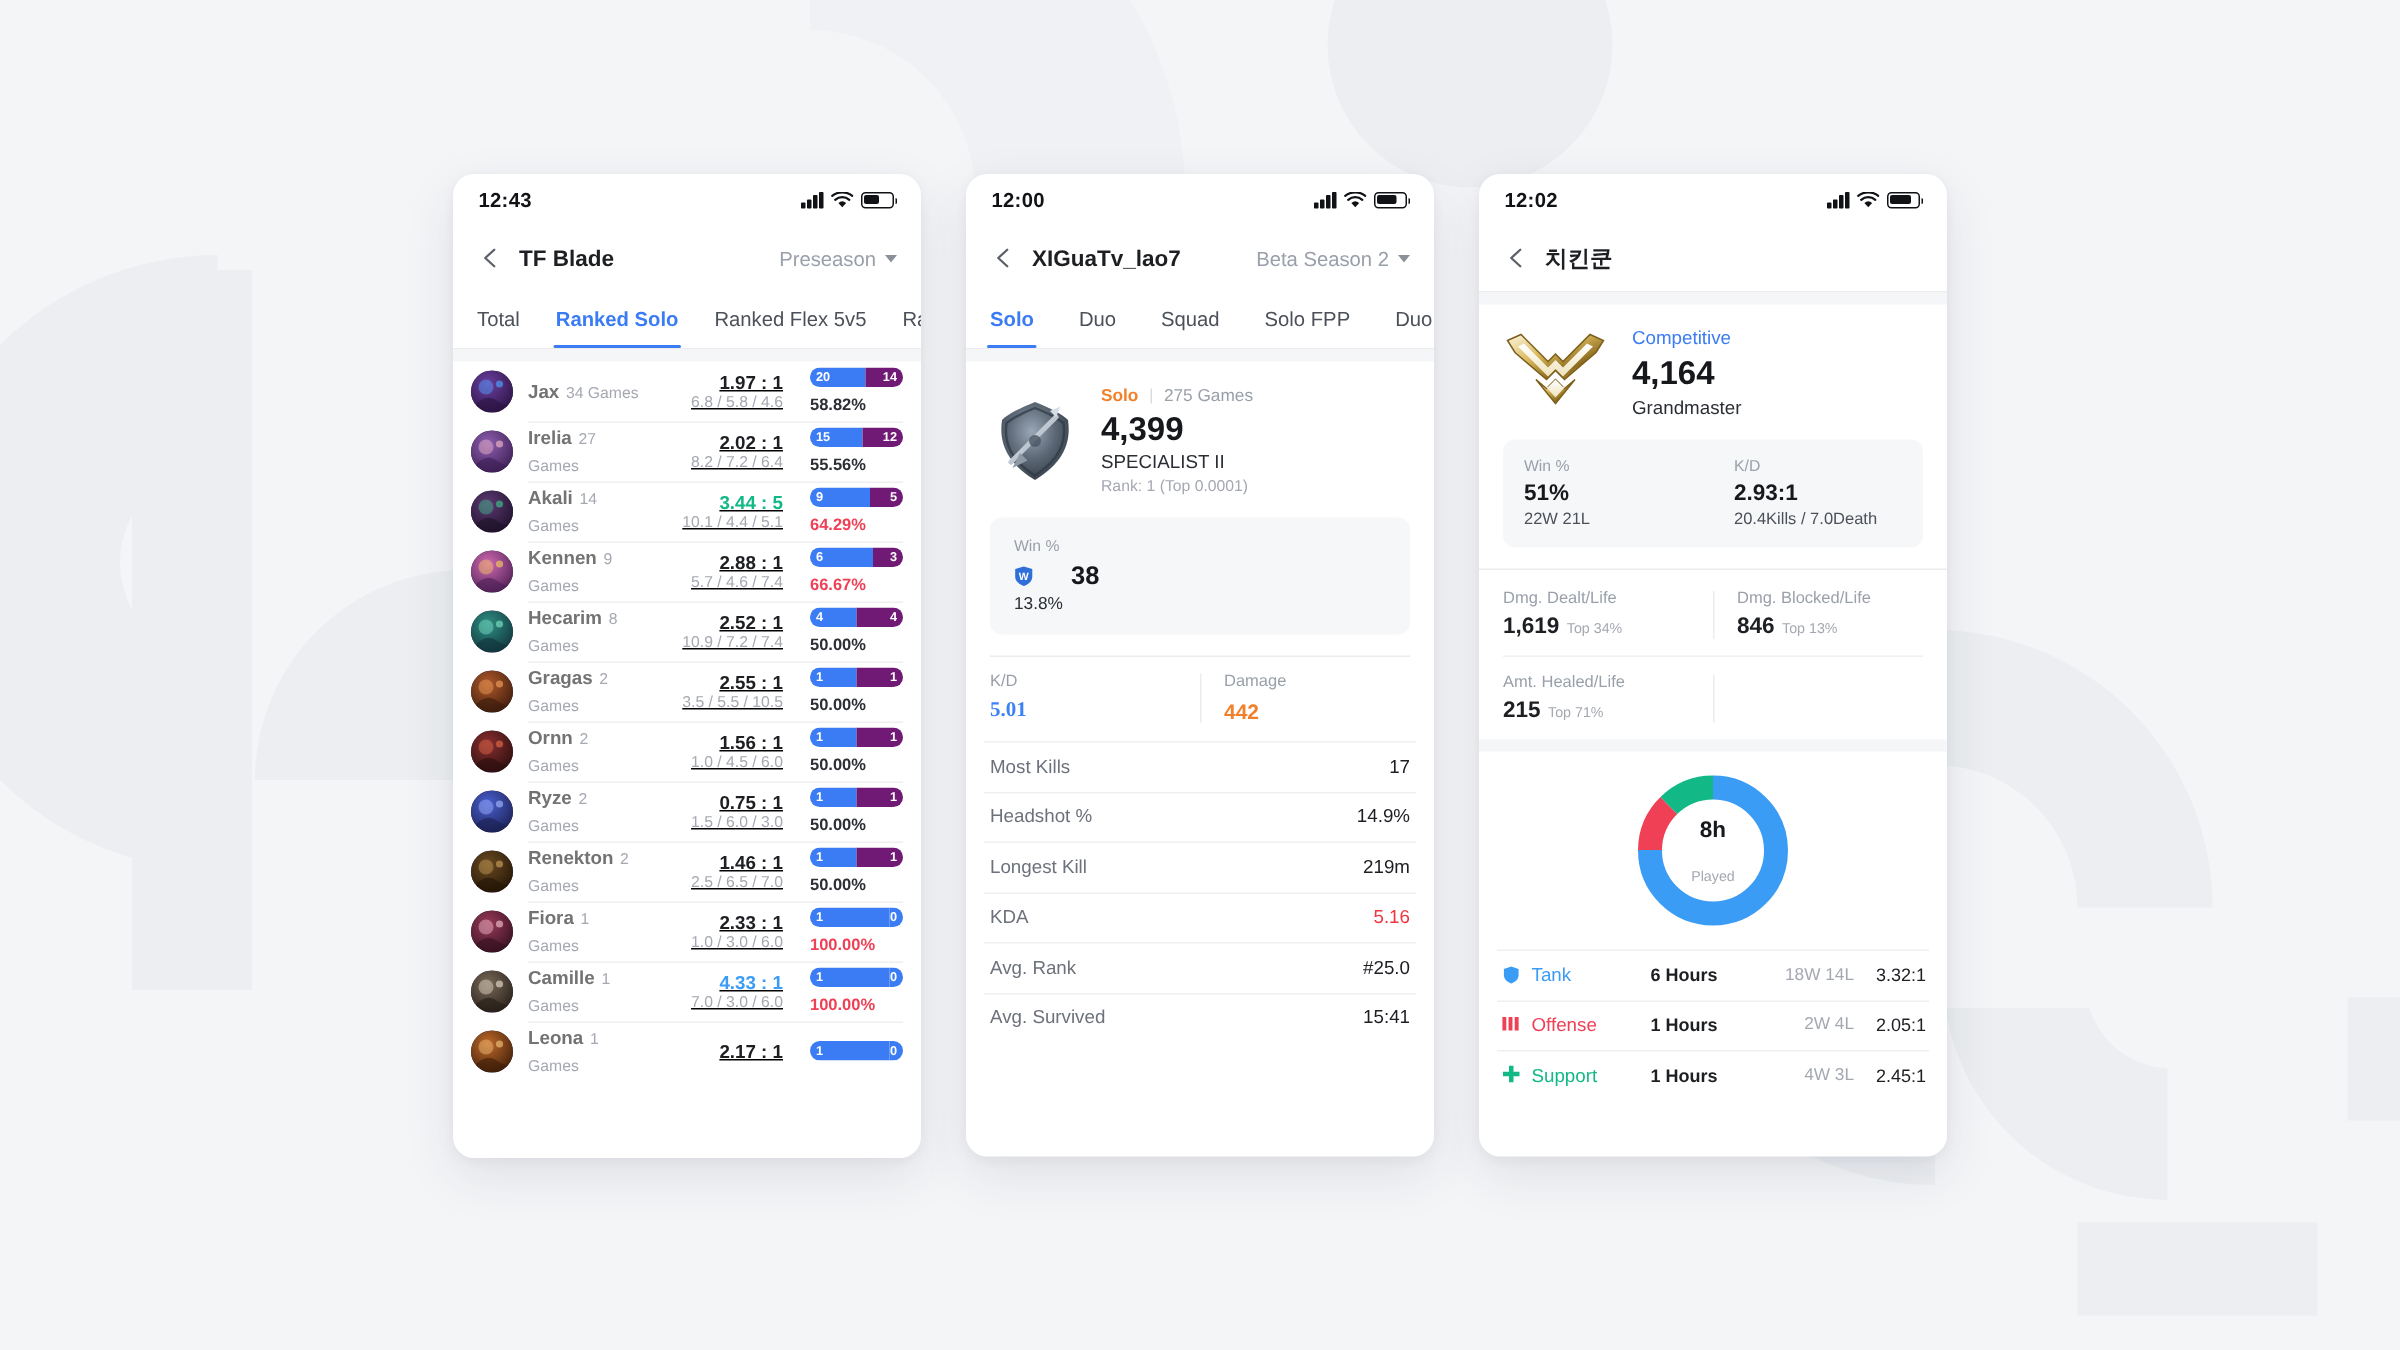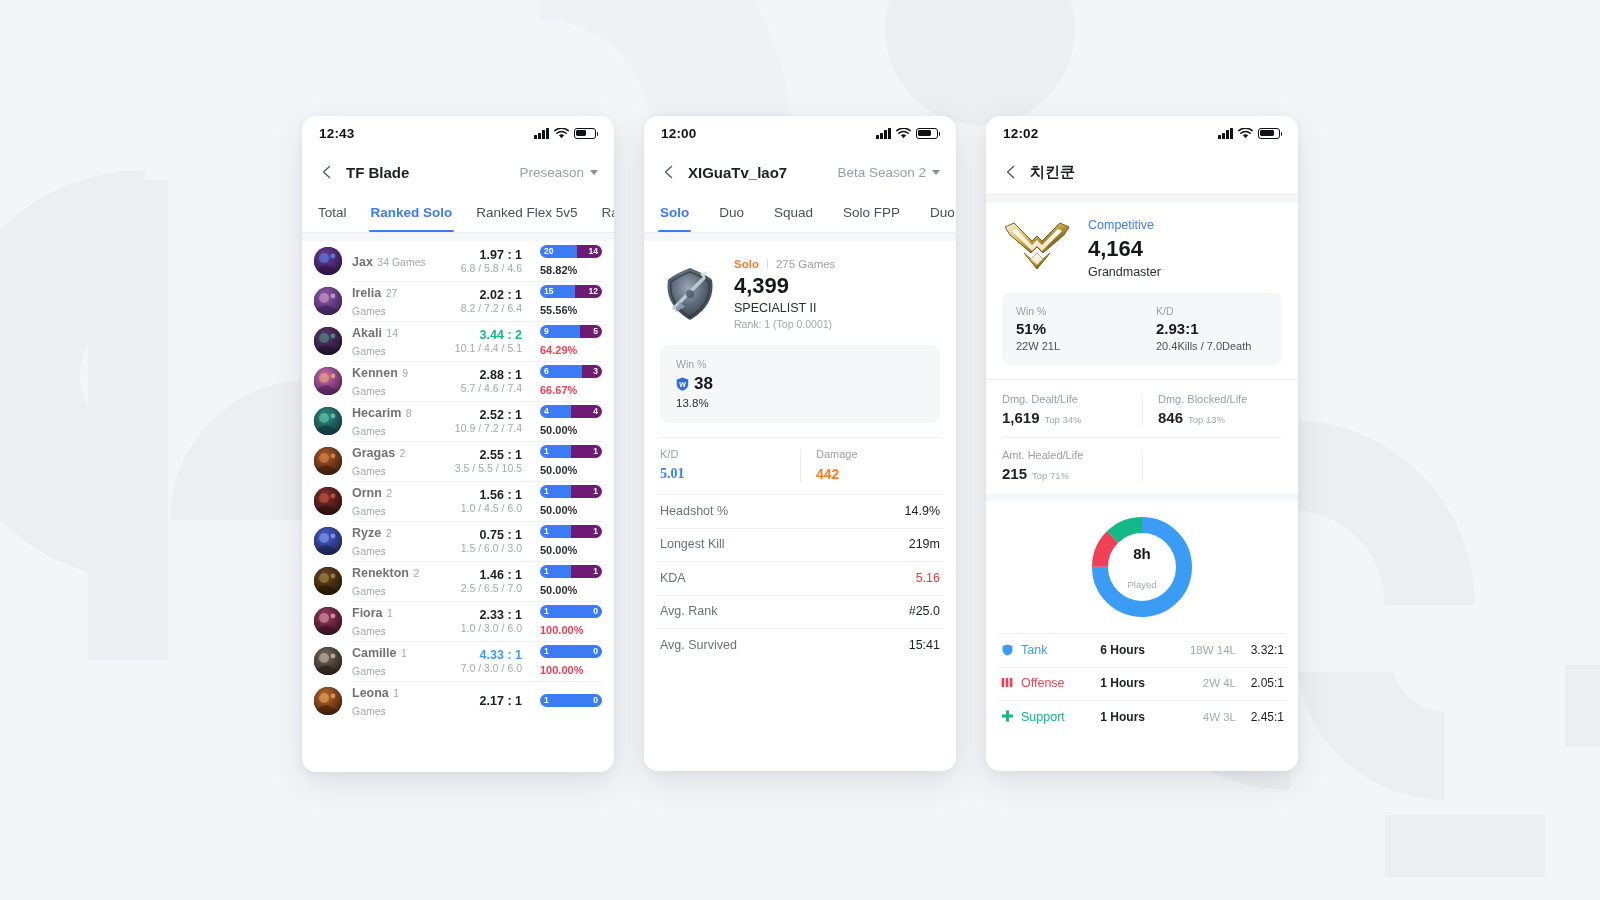--- a/index.html
+++ b/index.html
@@ -99,21 +99,21 @@
     height: 1px; background: #efeff1;
   }
   .avatar {
     width: 28px; height: 28px; border-radius: 50%; flex: 0 0 auto;
     background: #30204a; overflow: hidden; box-shadow: inset 0 0 0 1px rgba(0,0,0,.06);
   }
   .avatar svg { display: block; }
   .c-name-col { width: 74px; flex: 0 0 auto; }
   .c-name { font-size: 12.5px; font-weight: 700; color: #737373; line-height: 14px; }
   .c-games { font-size: 10.5px; color: #a4a8b0; line-height: 13px; }
-  .c-mid-col { flex: 1 1 auto; text-align: right; padding-right: 8px; }
+  .c-mid-col { flex: 1 1 auto; text-align: right; padding-right: 8px; text-decoration: underline; }
   .c-kd { font-size: 12.5px; font-weight: 700; color: #1d1f23; line-height: 14px; white-space: nowrap; }
   .c-kd.green { color: #12b886; }
   .c-kd.blue { color: #3b9cf5; }
   .c-kda { font-size: 10.5px; color: #a4a8b0; line-height: 13px; white-space: nowrap; }
   .c-right-col { width: 62px; flex: 0 0 auto; }
   .wl-bar {
     height: 13px; border-radius: 7px; overflow: hidden; display: flex;
     font-size: 8.5px; font-weight: 700; color: #fff; margin-bottom: 2px;
   }
   .wl-w { background: #3b7cf5; display: flex; align-items: center; padding-left: 4px; }
@@ -134,21 +134,21 @@
   .p2-tier { font-size: 12.5px; color: #2b2e34; line-height: 17px; }
   .p2-rank { font-size: 10.5px; color: #a4a8b0; line-height: 14px; }
 
   .p2-statbox {
     margin: 0 16px 14px 16px; background: #f6f7f9; border-radius: 8px;
     display: flex; padding: 12px 0;
   }
   .p2-statcell { flex: 1 1 0; padding: 0 16px; }
   .p2-stat-label { font-size: 10.5px; color: #9aa0aa; line-height: 14px; }
   .p2-stat-val { display: flex; align-items: center; gap: 5px; margin-top: 2px; }
-  .p2-stat-num { font-size: 17px; font-weight: 700; color: #16181c; line-height: 21px; }
+  .p2-stat-num { font-size: 17px; font-weight: 700; color: #16181c; line-height: 21px; margin-left: 20px; }
   .p2-stat-sub { font-size: 11.5px; color: #2b2e34; line-height: 16px; margin-top: 1px; }
   .shield { width: 13px; height: 14px; flex: 0 0 auto; }
 
   .p2-kdrow { display: flex; padding: 10px 0 10px 0; position: relative; }
   .p2-kdrow::before { content: ""; position: absolute; left: 16px; right: 16px; top: 0; height: 1px; background: #ececee; }
   .p2-kdcell { flex: 1 1 0; padding: 0 16px; position: relative; }
   .p2-kdcell + .p2-kdcell::before {
     content: ""; position: absolute; left: 0; top: 2px; bottom: 2px; width: 1px; background: #ececee;
   }
   .p2-kd-label { font-size: 11px; color: #9aa0aa; line-height: 15px; }
@@ -356,21 +356,21 @@
     <circle cx="10" cy="11" r="5" fill="#3fbf8a" opacity=".45"></circle>
     <path d="M2 24 q8 -9 15 -4 t11 2 V28 H0 Z" fill="#1d1028" opacity=".6"></path>
     <circle cx="19" cy="9" r="2.4" fill="#3fbf8a" opacity=".65"></circle>
   </svg>
           </span>
      <span class="c-name-col">
        <span class="c-name">Akali</span>
        <span class="c-games">14 Games</span>
      </span>
      <span class="c-mid-col">
-       <div class="c-kd green">3.44 : 2</div>
+       <div class="c-kd green">3.44 : 5</div>
        <div class="c-kda">10.1 / 4.4 / 5.1</div>
      </span>
      <span class="c-right-col">
        <span class="wl-bar">
          <span class="wl-w" style="width:64%">9</span>
          <span class="wl-l ">5</span>
        </span>
        <span class="c-wr red">64.29%</span>
      </span>
         </div>
@@ -750,20 +750,24 @@
         <div class="p2-kd-val red">5.01</div>
       </div>
       <div class="p2-kdcell">
         <div class="p2-kd-label">Damage</div>
         <div class="p2-kd-val orange">442</div>
       </div>
     </div>
 
     <div class="p2-list" id="p2-list">
         <div class="p2-li">
+          <span class="p2-li-label">Most Kills</span>
+                 <span class="p2-li-val ">17</span>
+        </div>
+        <div class="p2-li">
           <span class="p2-li-label">Headshot %</span>
                  <span class="p2-li-val ">14.9%</span>
         </div>
         <div class="p2-li">
           <span class="p2-li-label">Longest Kill</span>
                  <span class="p2-li-val ">219m</span>
         </div>
         <div class="p2-li">
           <span class="p2-li-label">KDA</span>
                  <span class="p2-li-val red">5.16</span>

